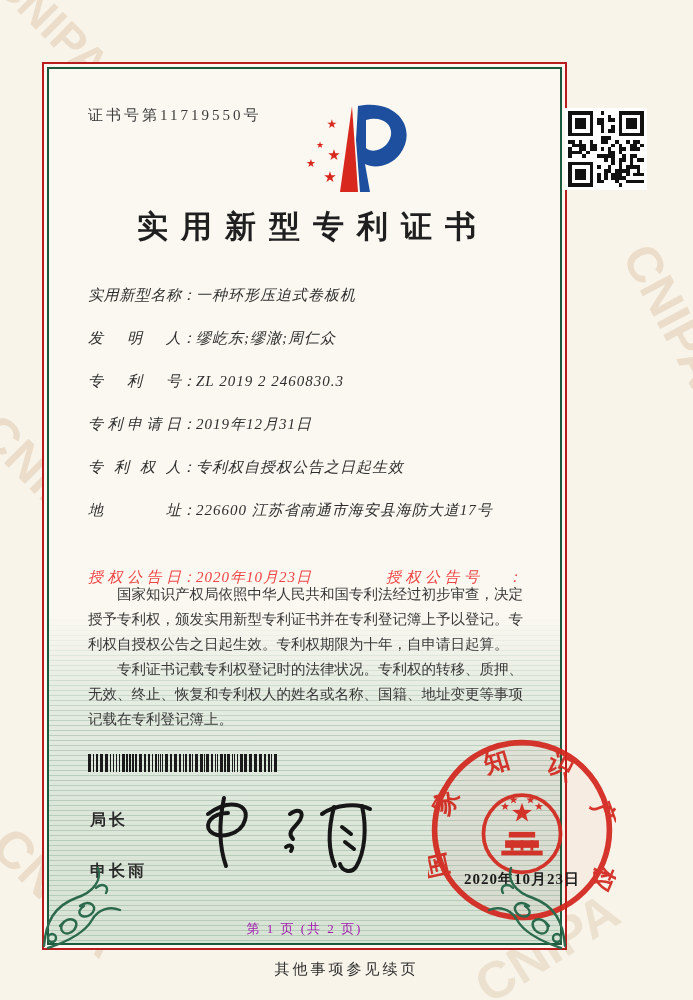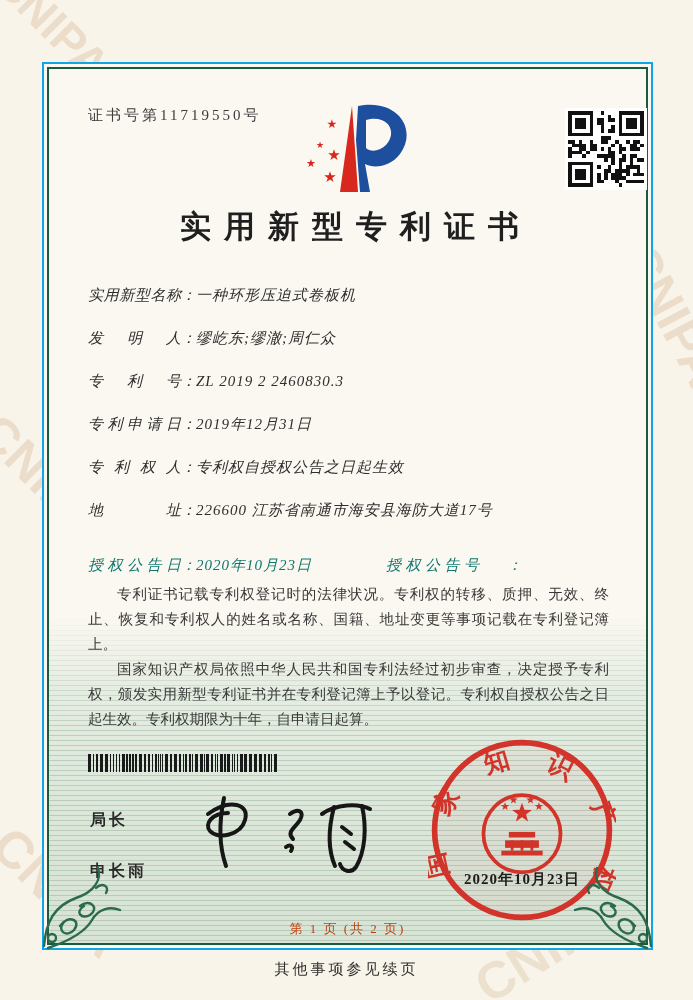--- a/index.html
+++ b/index.html
@@ -11,22 +11,22 @@
       font-weight:bold;color:rgba(206,176,136,0.33);pointer-events:none;user-select:none;}
   .wm1{left:-18px;top:-4px;font-size:46px;transform:rotate(45deg);}
   .wm2{left:238px;top:108px;font-size:58px;transform:rotate(45deg);color:rgba(206,176,136,0.16);}
   .wm3{left:596px;top:286px;font-size:50px;transform:rotate(62deg);}
   .wm4{left:-34px;top:448px;font-size:50px;transform:rotate(45deg);}
   .wm5{left:150px;top:608px;font-size:56px;transform:rotate(45deg);color:rgba(186,166,136,0.14);}
   .wm6{left:-22px;top:862px;font-size:52px;transform:rotate(45deg);}
   .wm7{left:468px;top:918px;font-size:52px;transform:rotate(-32deg);color:rgba(206,176,136,0.28);}
 
   
-  .sheet{position:absolute;left:42px;top:62px;width:611px;height:888px;
-         box-sizing:border-box;border:2px solid #0ea5e9;background:#fbf8f1;}
+  .sheet{position:absolute;left:42px;top:62px;width:525px;height:888px;
+         box-sizing:border-box;border:2px solid #b91c1c;background:#fbf8f1;}
   .sheet-inner{position:absolute;inset:3px;border:2px solid #1b5a3c;pointer-events:none;}
 
   
   .greenwash{position:absolute;left:3px;right:3px;bottom:3px;height:330px;
     background:linear-gradient(to bottom,rgba(223,233,221,0) 0%,rgba(223,233,221,0.75) 22%,
                rgba(219,230,217,0.95) 55%,rgba(215,227,213,1) 100%);}
   .guilloche{position:absolute;left:3px;right:3px;bottom:3px;height:330px;
     background:repeating-linear-gradient(to bottom,rgba(130,162,138,0.38) 0 1px,transparent 1px 5px);
     -webkit-mask-image:linear-gradient(to bottom,transparent,#000 35%);
     mask-image:linear-gradient(to bottom,transparent,#000 35%);}
@@ -38,41 +38,41 @@
 
   .title{position:absolute;left:4px;right:0;top:142px;text-align:center;
          font-size:31px;font-weight:bold;color:#1f1f1f;letter-spacing:13px;text-indent:13px;}
 
   .fields{position:absolute;left:44px;top:222px;right:40px;font-style:italic;}
   .frow{display:flex;align-items:baseline;height:43px;font-size:15px;color:#2e2e2e;}
   .lbl{display:inline-block;width:93px;text-align:justify;text-align-last:justify;
        letter-spacing:0;flex:none;}
   .colon{flex:none;}
   .val{letter-spacing:1px;}
-  .grantrow{display:flex;align-items:center;height:43px;font-size:15px;color:#0f766e;}
+  .grantrow{display:flex;align-items:flex-end;height:43px;font-size:15px;color:#ef4444;}
   .gcell1{display:flex;align-items:baseline;width:298px;flex:none;}
   .gcell2{display:flex;align-items:baseline;gap:28px;}
 
   .paras{position:absolute;left:44px;right:42px;top:518px;font-size:14.5px;line-height:1.72;
          color:#383838;text-align:justify;}
   .paras p{margin:0;text-indent:2em;}
 
   .barcode{position:absolute;left:44px;top:690px;width:192px;height:18px;}
 
   .signer{position:absolute;left:46px;top:746px;font-size:16px;color:#2a2a2a;
           font-family:"Liberation Sans","DejaVu Sans",sans-serif;font-weight:bold;}
   .signer div{margin-bottom:30px;letter-spacing:3px;}
   .signature{position:absolute;left:150px;top:718px;width:195px;height:100px;}
 
   .seal{position:absolute;left:384px;top:672px;width:188px;height:188px;}
   .sealdate{position:absolute;left:392px;top:806px;width:172px;text-align:center;
             font-size:15px;font-weight:bold;color:#1c1c1c;letter-spacing:1px;}
 
   .pageinfo{position:absolute;left:0;right:0;top:856px;text-align:center;
-            font-size:13px;color:#c2410c;letter-spacing:2px;}
+            font-size:13px;color:#a21caf;letter-spacing:2px;}
 
   .orn{position:absolute;width:92px;height:92px;bottom:-6px;}
   .orn-l{left:-8px;}
   .orn-r{right:-8px;transform:scaleX(-1);}
 
   .footnote{position:absolute;left:0;right:0;top:960px;text-align:center;
             font-size:15px;color:#2f2f2f;letter-spacing:3px;}
 </style>
 </head>
 <body>
@@ -273,22 +273,22 @@
           <span class="val">2020年10月23日</span>
         </span>
         <span class="gcell2">
           <span class="lbl">授权公告号</span>
             <span class="colon">：</span>
         </span>
       </div>
     </div>
 
     <div class="paras">
+      <p>国家知识产权局依照中华人民共和国专利法经过初步审查，决定授予专利权，颁发实用新型专利证书并在专利登记簿上予以登记。专利权自授权公告之日起生效。专利权期限为十年，自申请日起算。</p>
       <p>专利证书记载专利权登记时的法律状况。专利权的转移、质押、无效、终止、恢复和专利权人的姓名或名称、国籍、地址变更等事项记载在专利登记簿上。</p>
-      <p>国家知识产权局依照中华人民共和国专利法经过初步审查，决定授予专利权，颁发实用新型专利证书并在专利登记簿上予以登记。专利权自授权公告之日起生效。专利权期限为十年，自申请日起算。</p>
     </div>
 
     <svg class="barcode" id="barsvg" viewBox="0 0 192 18" preserveAspectRatio="none" shape-rendering="crispEdges">
         <rect x="0" y="0" width="3" height="18" fill="#1a1a1a"></rect>
         <rect x="5" y="0" width="1" height="18" fill="#1a1a1a"></rect>
         <rect x="8" y="0" width="2" height="18" fill="#1a1a1a"></rect>
         <rect x="12" y="0" width="3" height="18" fill="#1a1a1a"></rect>
         <rect x="17" y="0" width="3" height="18" fill="#1a1a1a"></rect>
         <rect x="22" y="0" width="1" height="18" fill="#1a1a1a"></rect>
         <rect x="25" y="0" width="1" height="18" fill="#1a1a1a"></rect>

